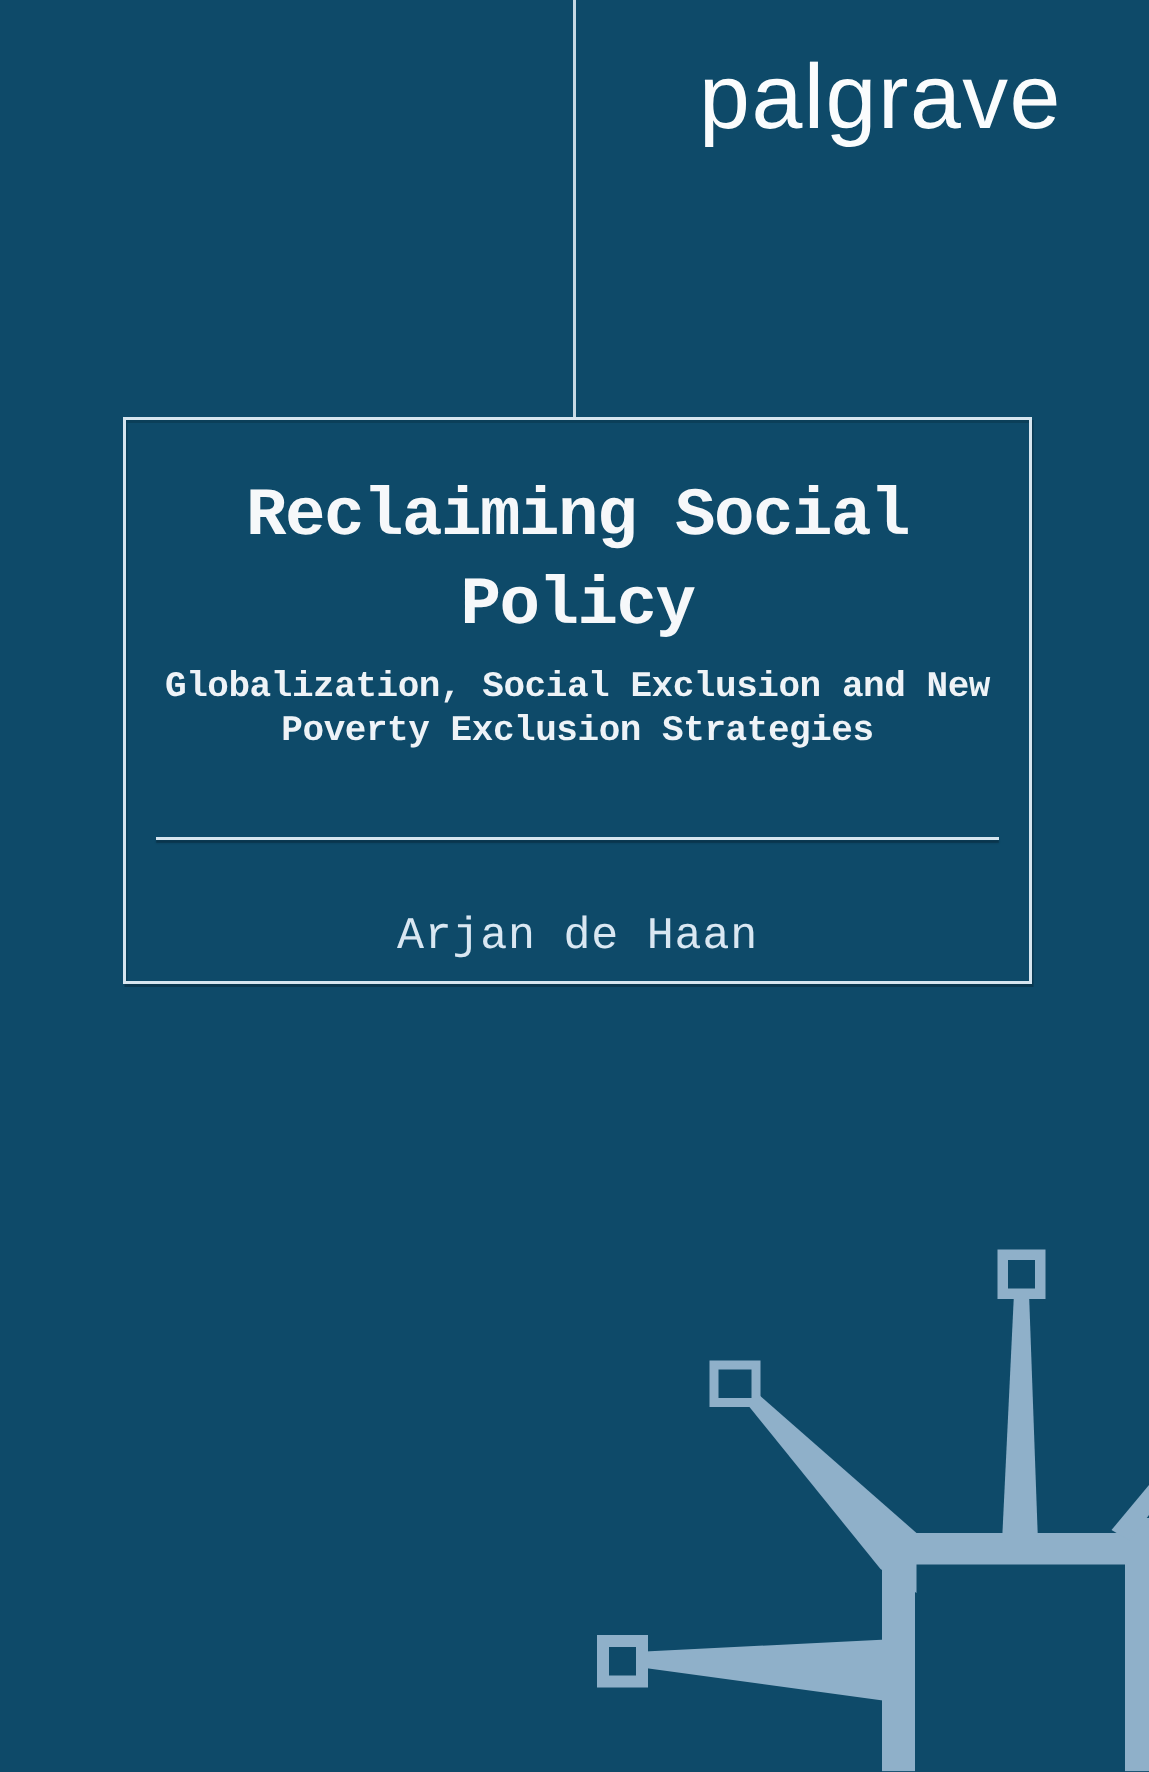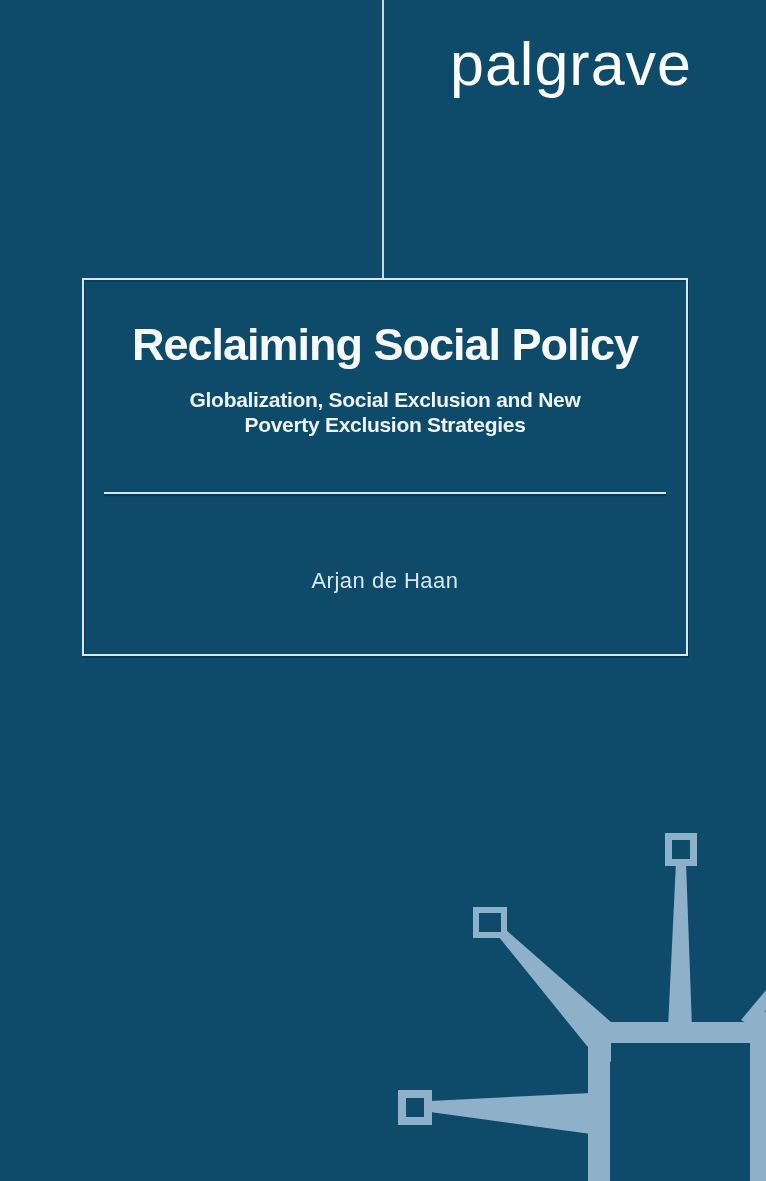--- a/index.html
+++ b/index.html
@@ -26,21 +26,21 @@
     position:absolute;
     left:382px;top:0;
     width:2px;height:279px;
     background:var(--line);
     opacity:.92;
   }
 
   
   .logo{
     position:absolute;
-    top:34px;right:74px;
+    top:34px;right:58px;
     text-align:right;
     color:var(--logo);
     line-height:1;
   }
   .logo-main{
     font-size:61px;
     font-weight:400;
     letter-spacing:1px;
   }
   .logo-sub{
@@ -52,46 +52,47 @@
 
   
   .panel{
     position:absolute;
     left:82px;top:278px;
     width:602px;height:374px;
     border:2px solid var(--line);
     box-shadow:1px 2px 0 rgba(7,42,61,.55), inset 1px 2px 0 rgba(7,42,61,.35);
     text-align:center;
     box-sizing:content-box;
+    font-family:Liberation Mono, monospace;
   }
   .title{
     margin:36px 8px 0 8px;
     font-size:45px;
     line-height:1.3;
     font-weight:700;
     letter-spacing:-1px;
     color:var(--title);
   }
   .subtitle{
     margin-top:12px;
-    font-size:21px;
+    font-size:24px;
     line-height:1.2;
     font-weight:700;
     letter-spacing:-.3px;
     color:var(--subtitle);
   }
   .rule{
     margin:55px auto 0 auto;
     width:562px;height:2px;
     background:var(--line);
     box-shadow:0 2px 1px rgba(6,38,56,.6);
   }
   .author{
-    margin-top:74px;
-    font-size:22px;
+    margin-top:48px;
+    font-size:30px;
     font-weight:400;
     letter-spacing:.5px;
     color:var(--author);
   }
 
   
   .ornament{
     position:absolute;
     inset:0;
     width:766px;height:1181px;

